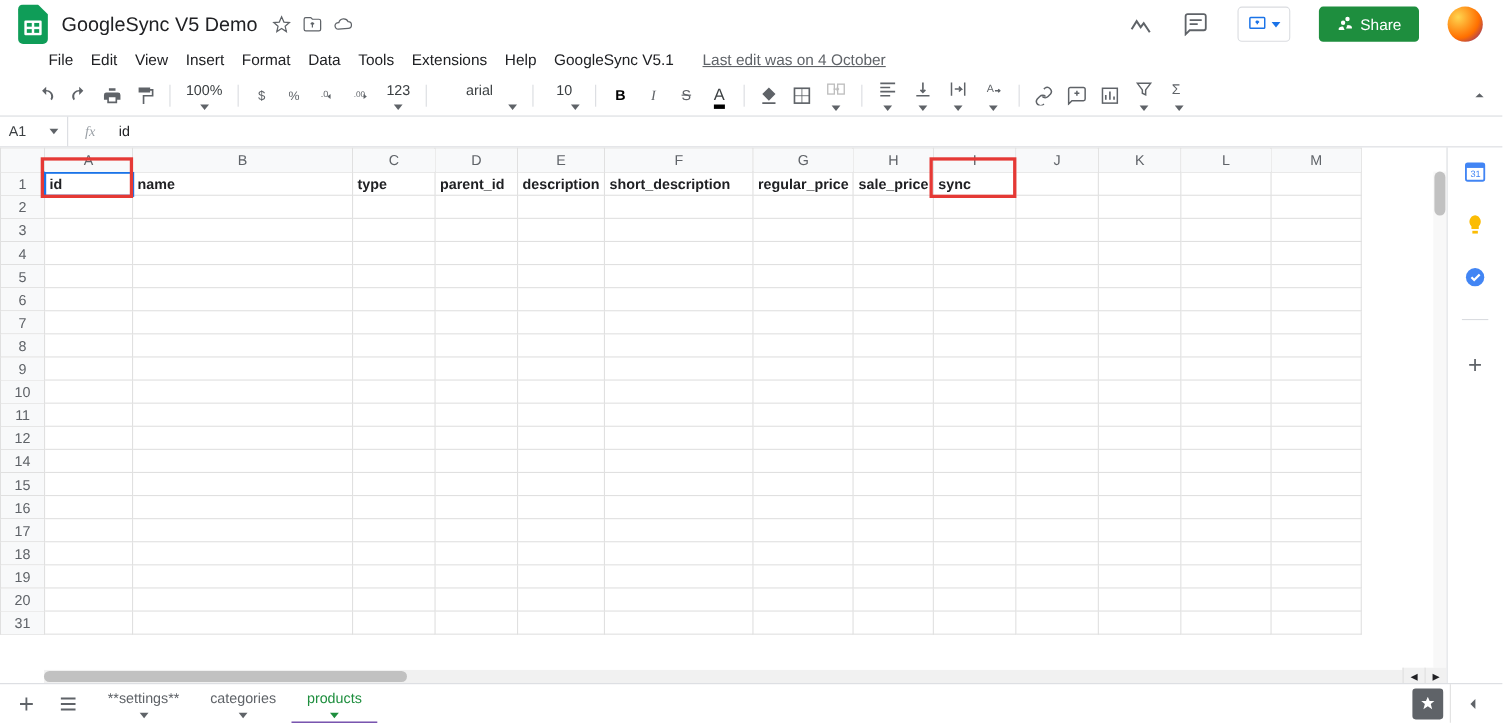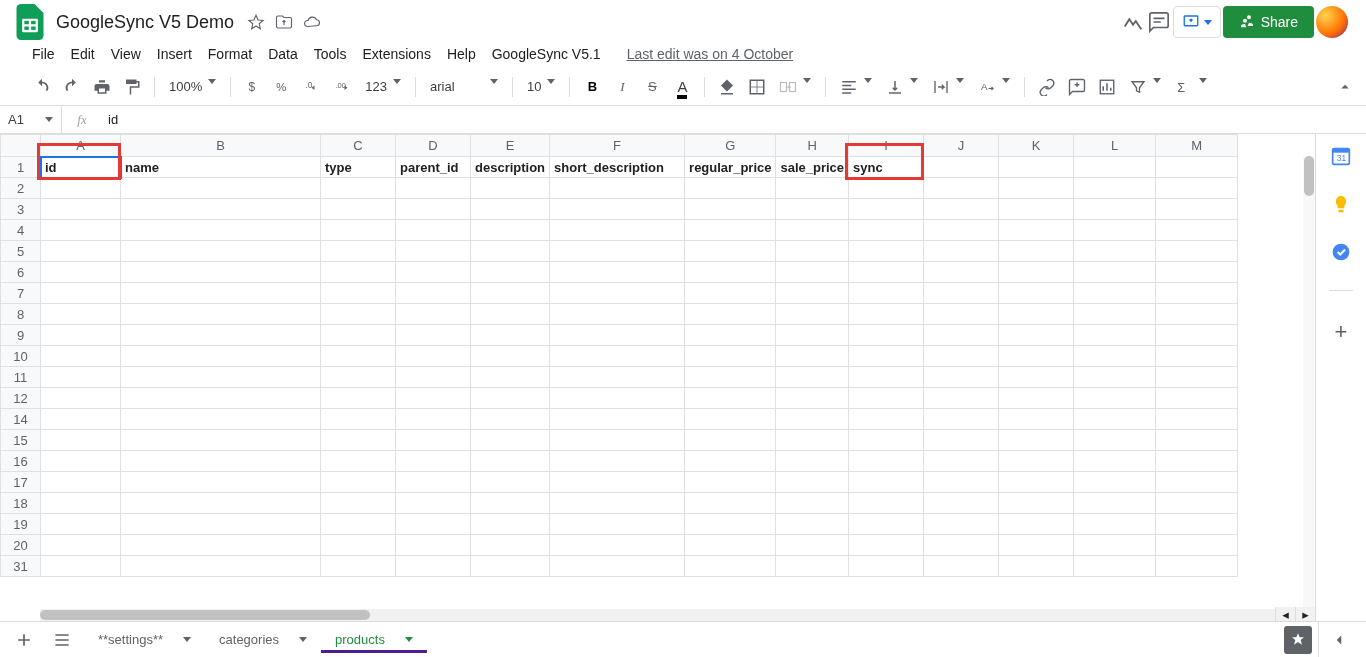--- a/index.html
+++ b/index.html
@@ -8,40 +8,40 @@
 
   
   .titlebar { display: flex; align-items: center; height: 40px; padding: 4px 10px 0 10px; }
   .docs-icon { width: 40px; height: 40px; display: flex; align-items: center; justify-content: center; }
   .docs-icon svg { width: 28px; height: 36px; }
   .doc-title { font-size: 18px; color: #202124; margin-left: 6px; margin-right: 8px; }
   .title-icon-btn { width: 24px; height: 24px; display: inline-flex; align-items: center; justify-content: center; margin: 0 2px; cursor: pointer; }
   .title-icon-btn svg { width: 18px; height: 18px; fill: #5f6368; }
   .titlebar-spacer { flex: 1; }
 
-  .header-right { display: flex; align-items: center; gap: 2px; padding-right: 8px; }
+  .header-right { display: flex; align-items: center; gap: 26px; padding-right: 8px; }
   .hr-icon { width: 24px; height: 24px; display: inline-flex; align-items: center; justify-content: center; cursor: pointer; }
   .hr-icon svg { width: 22px; height: 22px; fill: #5f6368; }
   .present-btn { display: flex; align-items: center; padding: 6px 8px; border: 1px solid #dadce0; border-radius: 4px; cursor: pointer; gap: 4px; }
   .present-btn svg { width: 18px; height: 18px; fill: #1a73e8; }
   .share-btn { display: flex; align-items: center; background: #1e8e3e; color: #fff; padding: 8px 16px; border-radius: 4px; font-weight: 500; font-size: 14px; cursor: pointer; gap: 6px; }
   .share-btn svg { width: 16px; height: 16px; fill: #fff; }
   .avatar { width: 32px; height: 32px; border-radius: 50%; background: radial-gradient(circle at 30% 30%, #ffd54f, #ff6f00 60%, #6a1b9a 100%); cursor: pointer; }
 
   
-  .menubar { display: flex; align-items: center; height: 28px; padding-left: 24px; font-size: 14px; color: #202124; }
+  .menubar { display: flex; align-items: center; height: 28px; padding-left: 36px; font-size: 14px; color: #202124; }
   .menu-item { padding: 4px 8px; cursor: pointer; }
   .last-edit { margin-left: 18px; color: #5f6368; text-decoration: underline; cursor: pointer; font-size: 14px; }
 
   
   .toolbar { display: flex; align-items: center; height: 38px; border-bottom: 1px solid #dadce0; padding: 0 8px 0 28px; gap: 2px; }
   .tb-btn { width: 28px; height: 28px; display: inline-flex; align-items: center; justify-content: center; cursor: pointer; border-radius: 2px; }
   .tb-btn svg { width: 18px; height: 18px; fill: #5f6368; }
   .tb-sep { width: 1px; height: 20px; background: #dadce0; margin: 0 6px; }
-  .tb-text { font-size: 13px; color: #3c4043; padding: 0 6px; cursor: pointer; display: inline-flex; gap: 6px; }
+  .tb-text { font-size: 13px; color: #3c4043; padding: 0 6px; cursor: pointer; display: inline-flex; align-items: center; gap: 6px; flex-direction: column; }
   .tb-drop-arrow { width: 0; height: 0; border-left: 4px solid transparent; border-right: 4px solid transparent; border-top: 5px solid #5f6368; display: inline-block; }
   .bold-active { font-weight: bold; color: #000; }
   .text-color-A { position: relative; font-family: Arial; font-size: 15px; color: #3c4043; font-weight: 400; }
   .text-color-underline { position: absolute; left: 0; right: 0; bottom: -4px; height: 4px; }
   .toolbar-spacer { flex: 1; }
   .chevron-up { display: inline-flex; align-items: center; justify-content: center; width: 26px; height: 26px; cursor: pointer; }
   .chevron-up svg { width: 18px; height: 18px; fill: #5f6368; }
 
   
   .fxbar { display: flex; align-items: center; height: 28px; border-bottom: 1px solid #dadce0; }
@@ -75,21 +75,21 @@
 
   
   .hscroll-track { position: absolute; bottom: 0; left: 40px; right: 40px; height: 12px; background: #f1f1f1; }
   .hscroll-thumb { position: absolute; left: 0; width: 330px; top: 1px; bottom: 1px; background: #c1c1c1; border-radius: 6px; }
   .hscroll-arrows { position: absolute; bottom: 0; right: 0; display: flex; }
   .hscroll-arrows .arrbtn { width: 20px; height: 14px; background: #f1f1f1; display: flex; align-items: center; justify-content: center; border-left: 1px solid #ddd; }
 
   
   .tabsbar { display: flex; align-items: center; height: 36px; border-top: 1px solid #dadce0; padding: 0 8px; gap: 6px; }
   .tabs-btn { width: 32px; height: 28px; display: inline-flex; align-items: center; justify-content: center; cursor: pointer; }
-  .sheet-tab { display: inline-flex; align-items: center; gap: 20px; padding: 6px 14px; font-size: 13px; color: #5f6368; cursor: pointer; }
+  .sheet-tab { display: inline-flex; align-items: center; gap: 6px; padding: 6px 14px; font-size: 13px; color: #5f6368; cursor: pointer; flex-direction: column; }
   .sheet-tab.active { color: #1e8e3e; font-weight: 500; border-bottom: 3px solid #4c1d95; padding-bottom: 3px; }
   .tab-arrow { width: 0; height: 0; border-left: 4px solid transparent; border-right: 4px solid transparent; border-top: 5px solid currentColor; }
   .tabsbar-spacer { flex: 1; }
   .explore-btn { width: 28px; height: 28px; background: #5f6368; border-radius: 3px; display: flex; align-items: center; justify-content: center; cursor: pointer; }
   .explore-btn svg { width: 16px; height: 16px; fill: #fff; }
   .side-expand { width: 40px; display: flex; align-items: center; justify-content: center; cursor: pointer; border-left: 1px solid #e0e0e0; height: 36px; }
   .side-expand svg { width: 18px; height: 18px; fill: #5f6368; }
 
   
   .vscroll { position: absolute; top: 22px; right: 0; width: 12px; bottom: 14px; background: #f8f8f8; }

